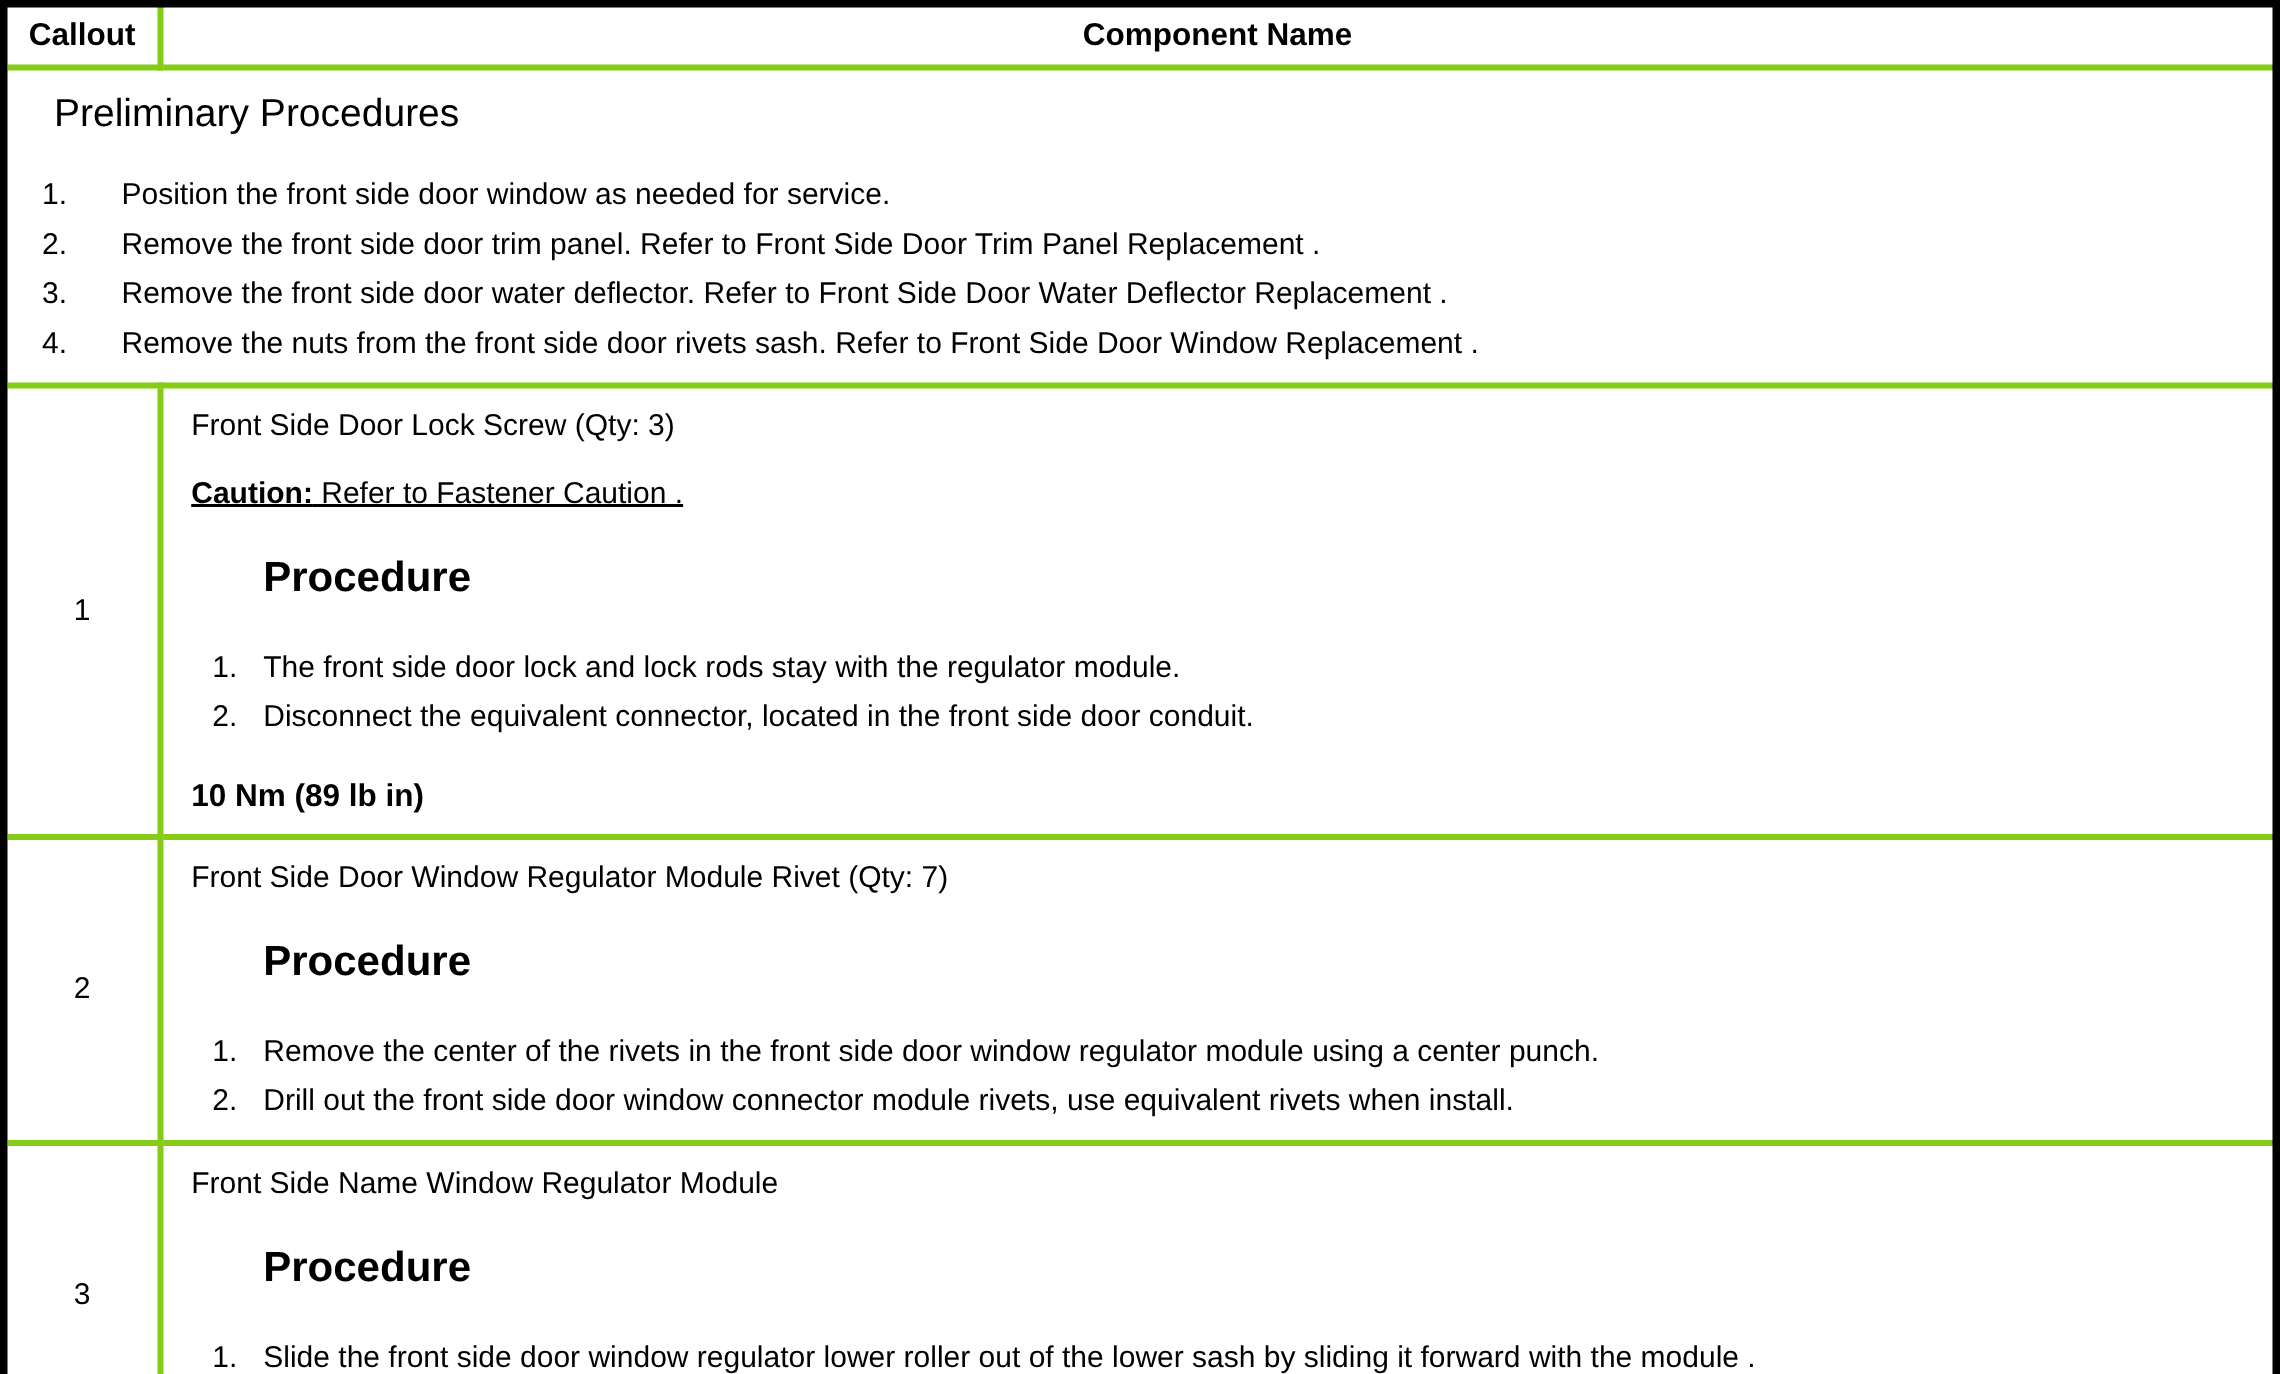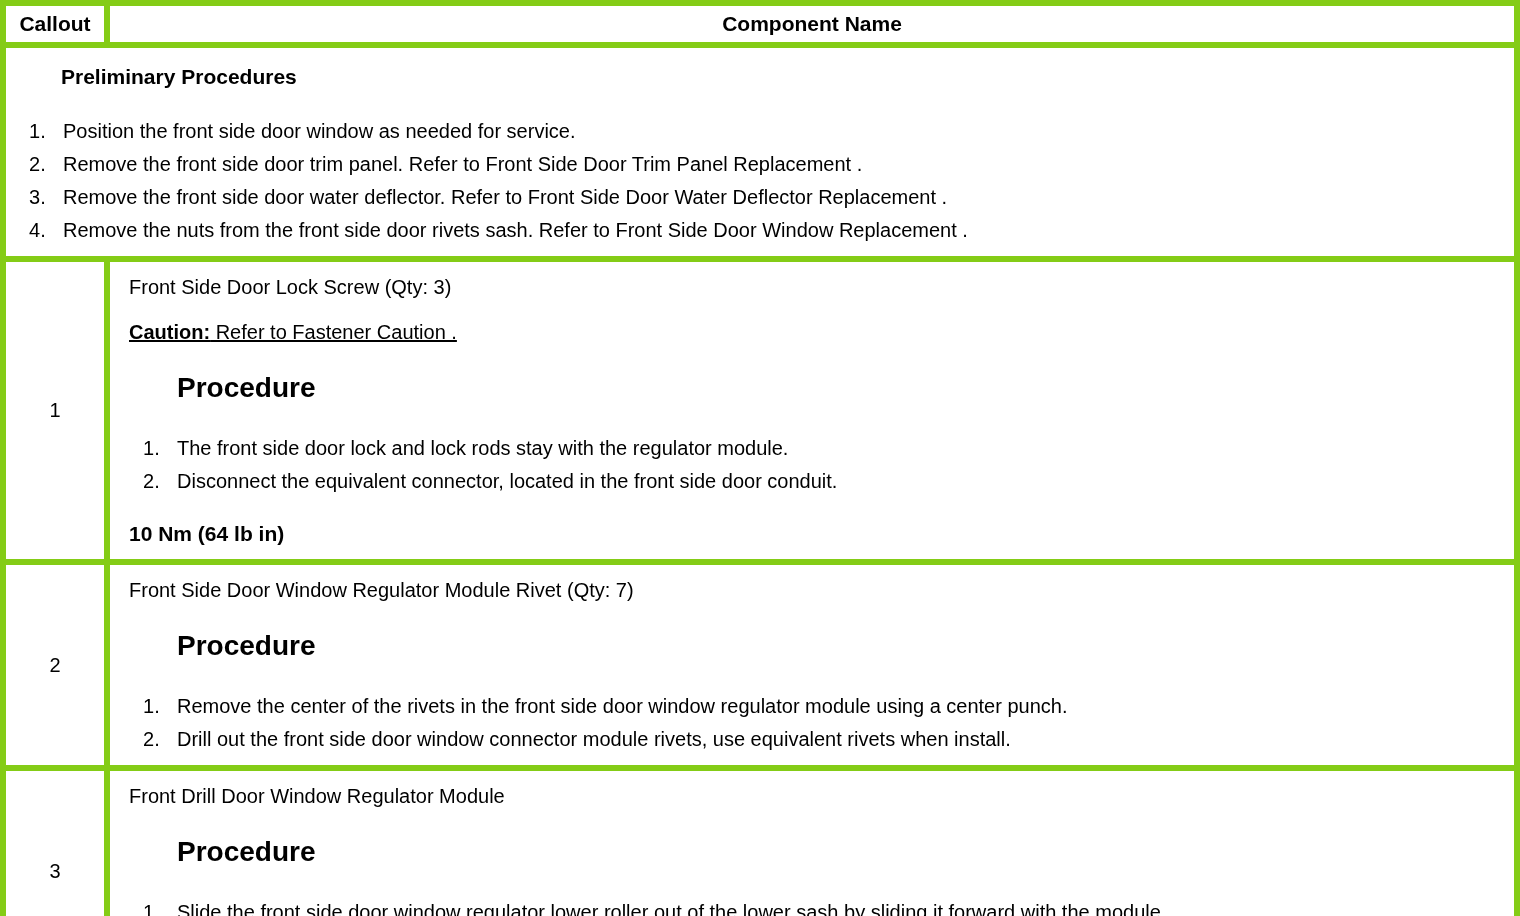--- a/index.html
+++ b/index.html
@@ -9,21 +9,21 @@
     color: #000000;
     font-family: "Liberation Sans", sans-serif;
     font-size: 20px;
   }
   table.callout-table {
     width: 1520px; height: 916px;
     border-collapse: collapse;
     table-layout: fixed;
   }
   table.callout-table { border: 5px solid #000; }
-  th, td { border: 6px solid #84cc16; }
+  th, td { border: 4px solid #84cc16; }
   tr.header-row th {
     height: 42px;
     font-size: 21px;
     font-weight: bold;
     text-align: center;
     vertical-align: middle;
   }
   col.callout-col { width: 104px; }
   tr.body-row > td, tr.prelim-row > td { border-top-width: 3px; }
   td.callout-cell {
@@ -34,27 +34,27 @@
     vertical-align: top;
     padding: 9px 8px 9px 19px;
     line-height: 33px;
   }
   td.prelim-cell {
     vertical-align: top;
     padding: 12px 8px 9px 0;
     line-height: 33px;
   }
   .prelim-title {
-    font-weight: bold;
-    font-size: 21px;
-    margin-left: 55px;
+    font-weight: normal;
+    font-size: 26px;
+    margin-left: 31px;
   }
   ol.steps { list-style: none; }
   ol.steps.prelim-steps { counter-reset: ps; margin-top: 22px; }
-  ol.steps.prelim-steps li { counter-increment: ps; position: relative; padding-left: 57px; }
+  ol.steps.prelim-steps li { counter-increment: ps; position: relative; padding-left: 76px; }
   ol.steps.prelim-steps li::before { content: counter(ps) "."; position: absolute; left: 23px; }
   ol.steps.row-steps { counter-reset: rs; margin-top: 28px; }
   ol.steps.row-steps li { counter-increment: rs; position: relative; padding-left: 48px; }
   ol.steps.row-steps li::before { content: counter(rs) "."; position: absolute; left: 14px; }
   .row-title { }
   .caution-line { margin-top: 12px; text-decoration: underline; }
   .caution-label { font-weight: bold; }
   .procedure-label {
     font-weight: bold;
     font-size: 28px;
@@ -105,21 +105,21 @@
     <td class="content-cell">
       <div class="row-title">Front Side Door Lock Screw (Qty: 3)</div>
       <div class="caution-line">
         <span class="caution-label">Caution:</span><span> Refer to Fastener Caution .</span>
       </div>
       <div class="procedure-label">Procedure</div>
       <ol class="steps row-steps">
         <li>The front side door lock and lock rods stay with the regulator module.</li>
         <li>Disconnect the equivalent connector, located in the front side door conduit.</li>
       </ol>
-      <div class="torque-line">10 Nm (64 lb in)</div>
+      <div class="torque-line">10 Nm (89 lb in)</div>
     </td>
   </tr>
 
   <tr class="body-row row-2">
     <td class="callout-cell">
       <span>2</span>
     </td>
     <td class="content-cell">
       <div class="row-title">Front Side Door Window Regulator Module Rivet (Qty: 7)</div>
       <div class="procedure-label">Procedure</div>
@@ -128,21 +128,21 @@
         <li>Drill out the front side door window connector module rivets, use equivalent rivets when install.</li>
       </ol>
     </td>
   </tr>
 
   <tr class="body-row row-3">
     <td class="callout-cell">
       <span>3</span>
     </td>
     <td class="content-cell">
-      <div class="row-title">Front Drill Door Window Regulator Module</div>
+      <div class="row-title">Front Side Name Window Regulator Module</div>
       <div class="procedure-label">Procedure</div>
       <ol class="steps row-steps">
         <li>Slide the front side door window regulator lower roller out of the lower sash by sliding it forward with the module .</li>
         <li>Lift upward and pull rearward to release the front side door window regulator module from the door.</li>
       </ol>
     </td>
   </tr>
 </tbody>
   </table>
 

